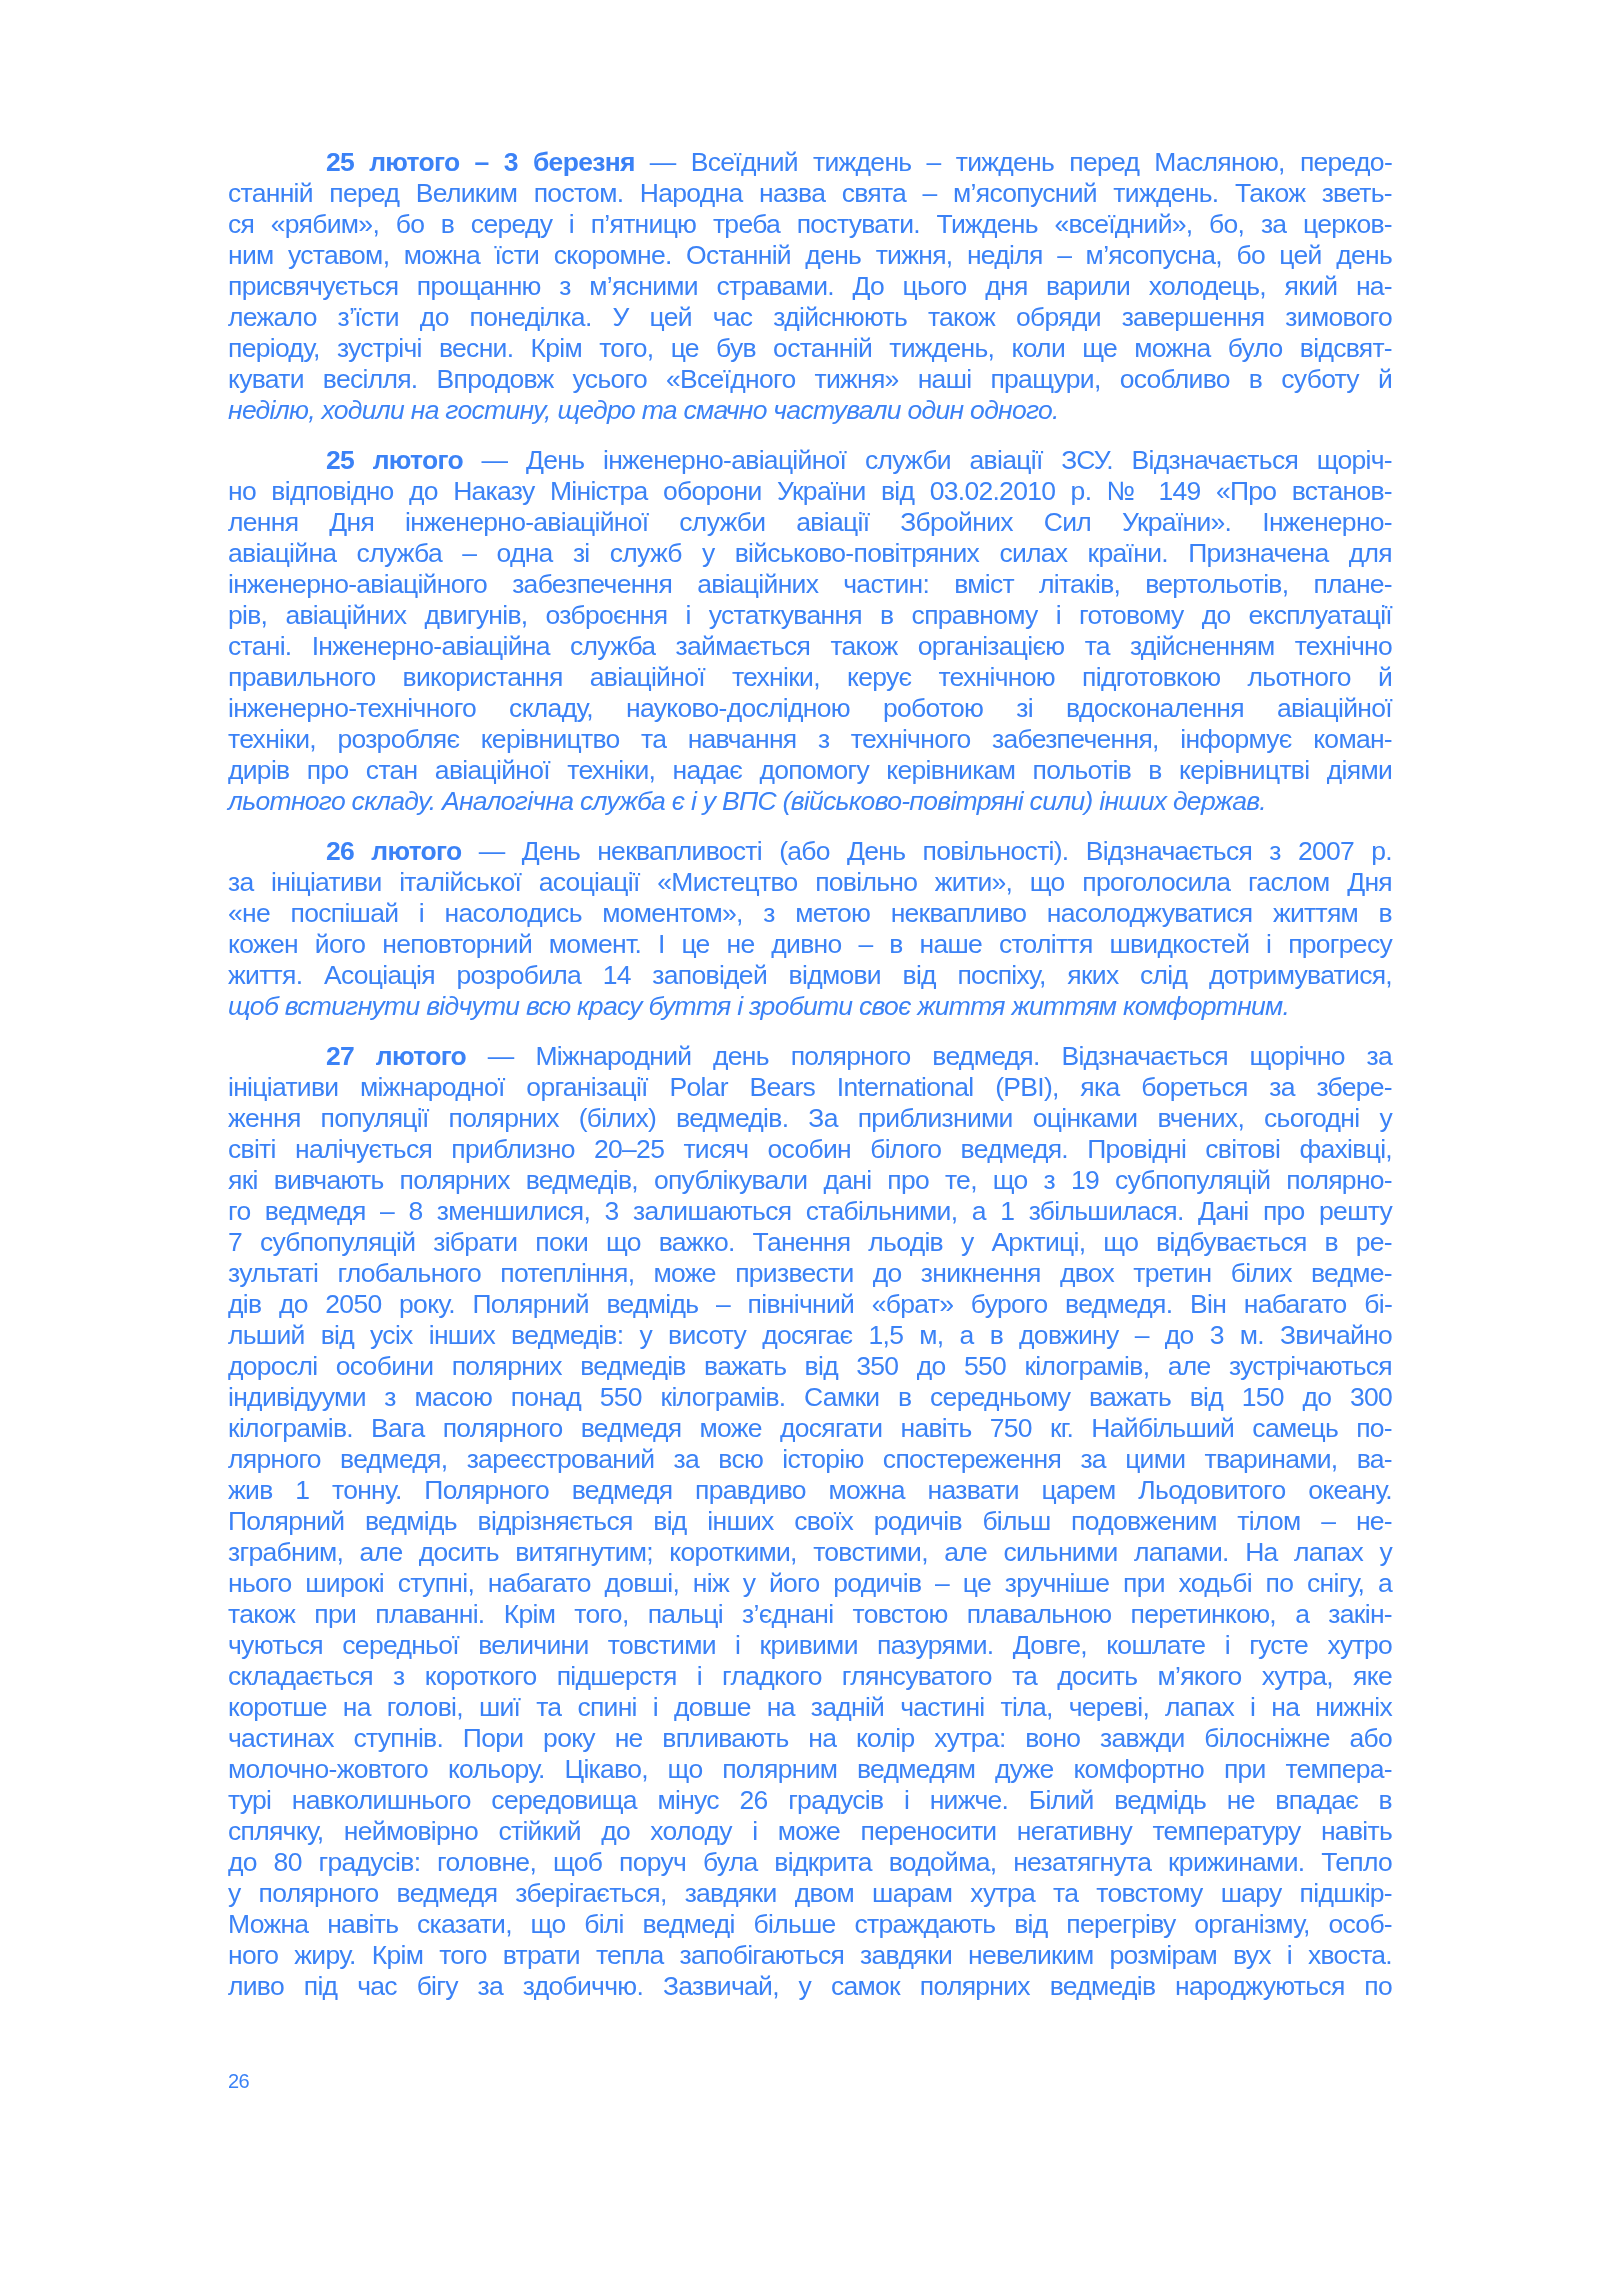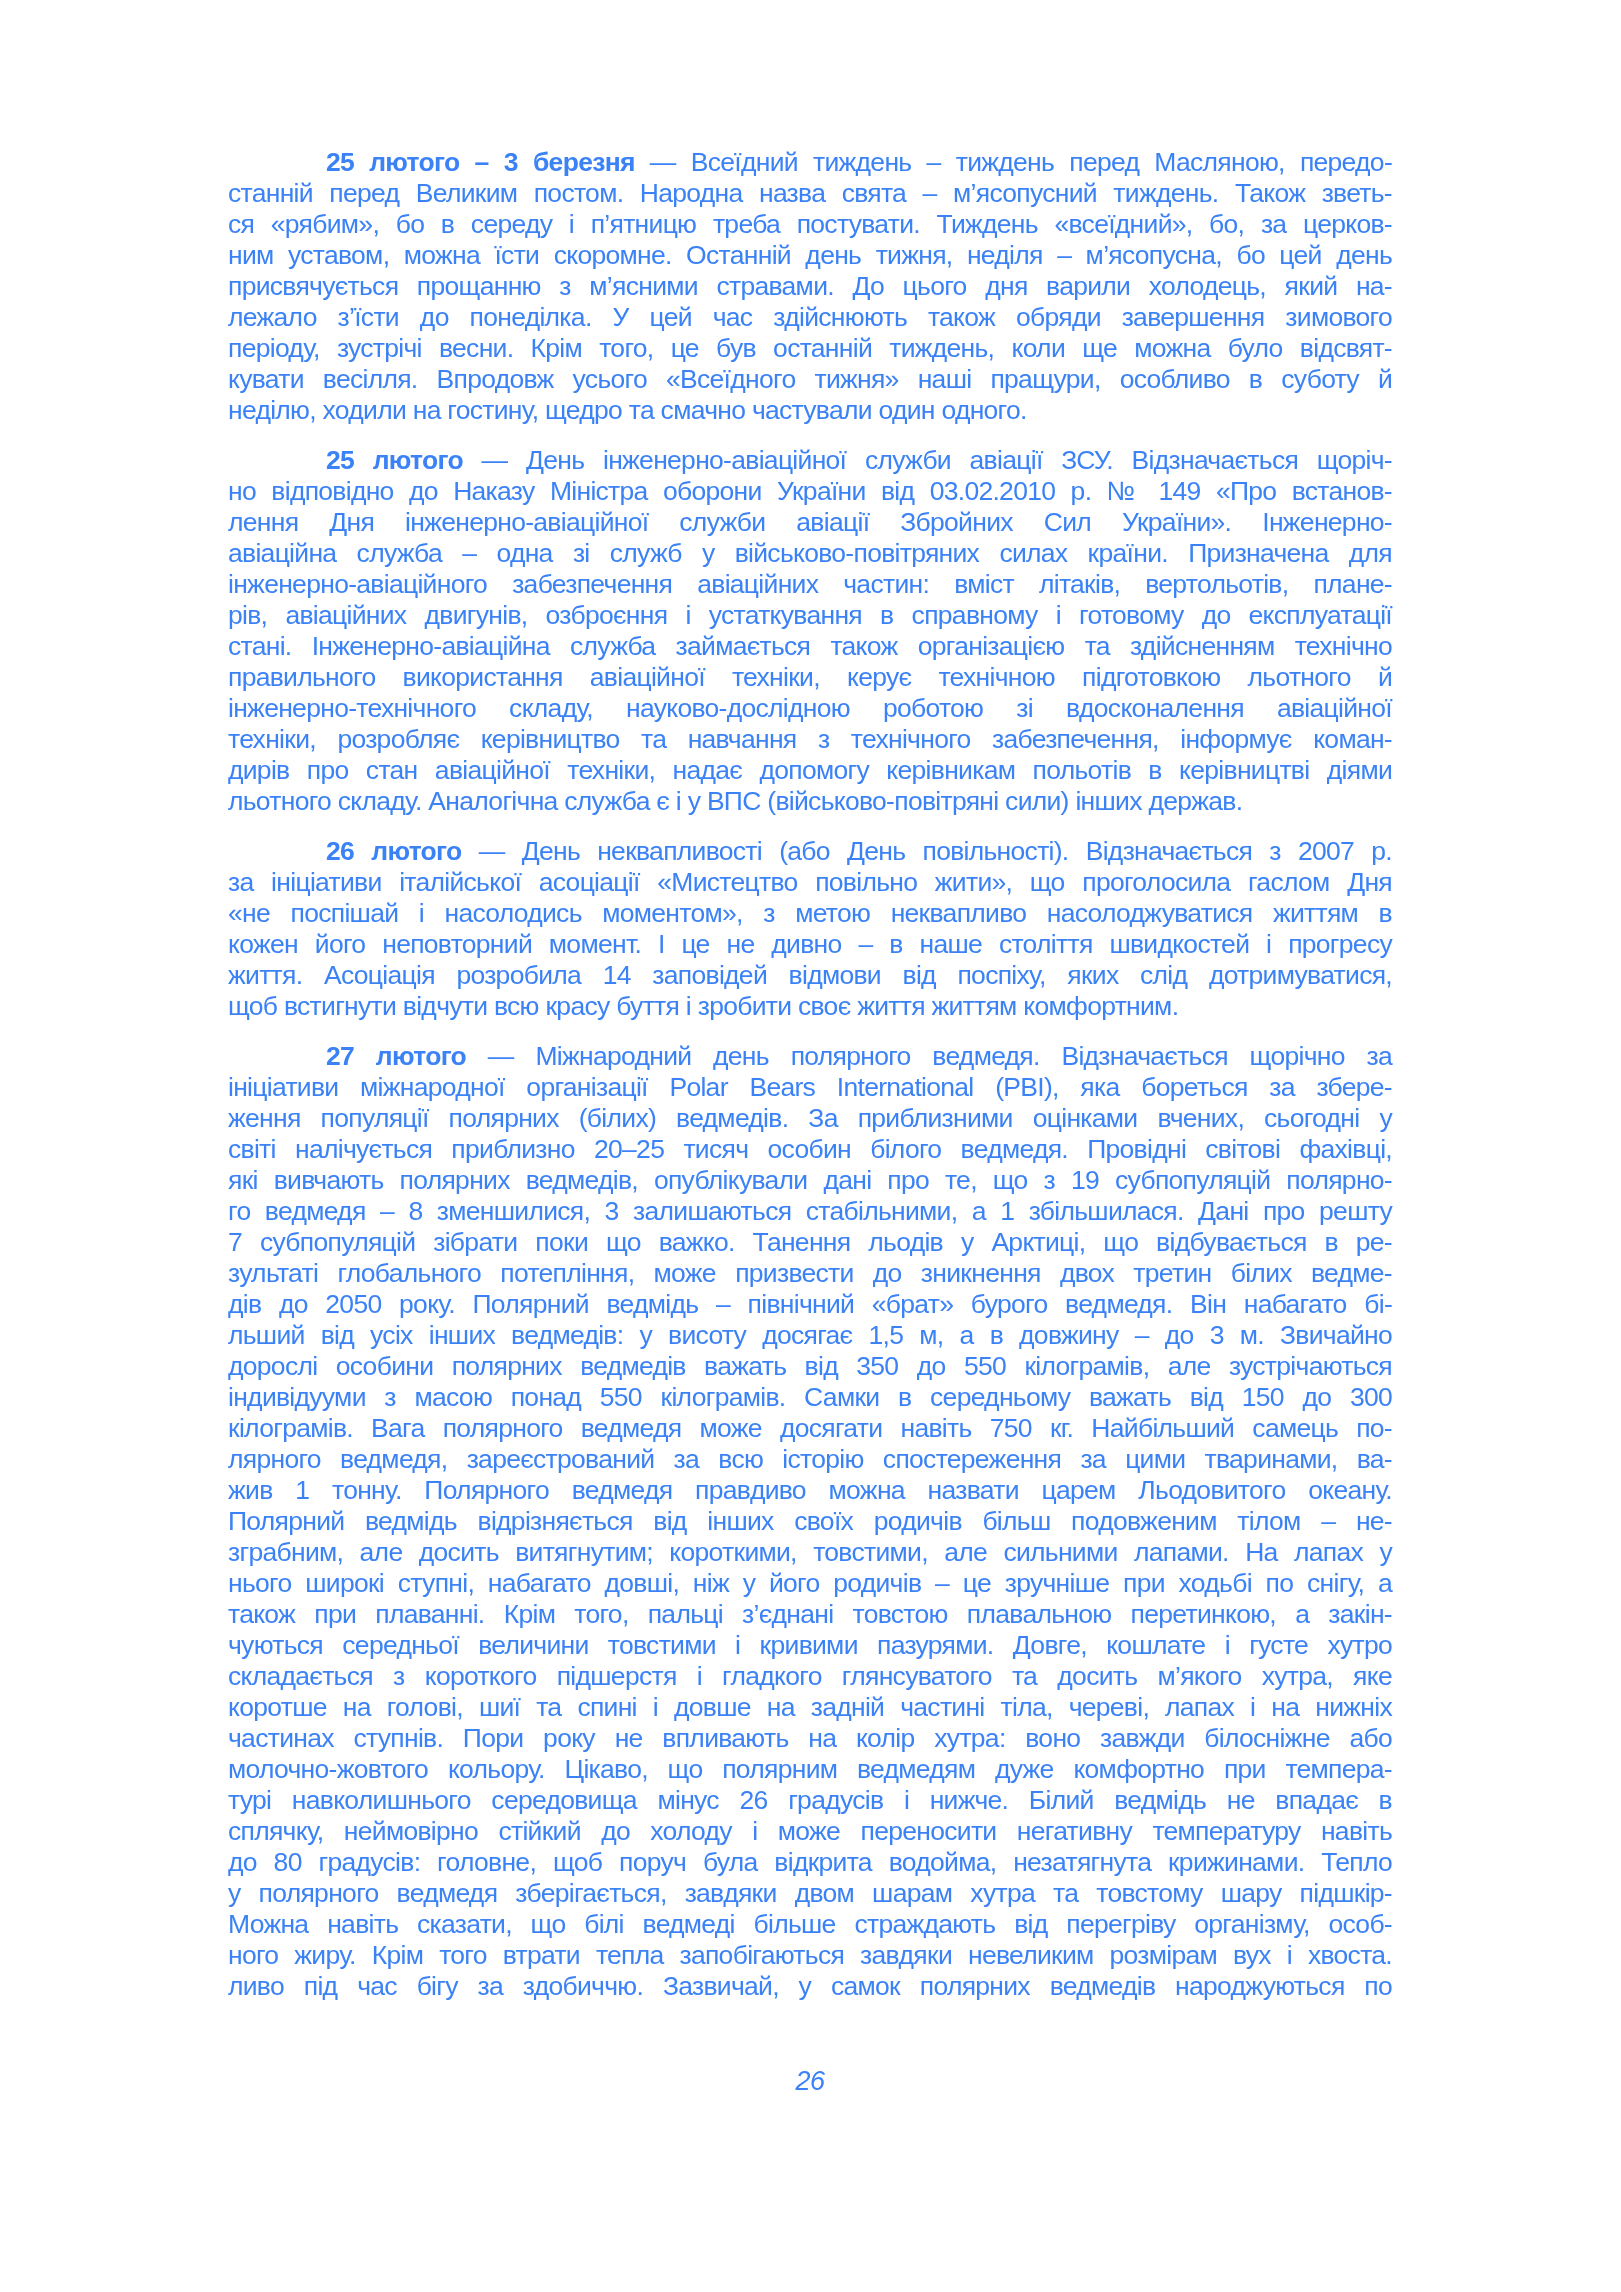--- a/index.html
+++ b/index.html
@@ -23,32 +23,30 @@
   .line {
     font-size: 26.5px;
     line-height: 31px;
     letter-spacing: -0.7px;
     text-align: justify;
     text-align-last: justify;
     white-space: normal;
     hyphens: none;
   }
   .line.first { text-indent: 98px; }
-  .line.noJust { text-align: left; text-align-last: left; }
+  .line.noJust { text-align: left; text-align-last: left; font-style: italic; }
   .lead { font-weight: 700; }
   .pagenum {
     position: absolute;
     top: 2066px;
     left: 228px;
     width: 1164px;
-    text-align: center;
-    font-size: 27px;
+    font-size: 20px;
     line-height: 31px;
     letter-spacing: -0.5px;
-    font-style: italic;
   }
 </style>
 </head>
 <body>
 
 <div class="page">
   <div class="textblock">
       <div class="para">
         <div class="line first"><b class="lead">25 лютого – 3 березня</b> — Всеїдний тиждень – тиждень перед Масляною, передо-</div>
         <div class="line">станній перед Великим постом. Народна назва свята – м’ясопусний тиждень. Також зветь-</div>

